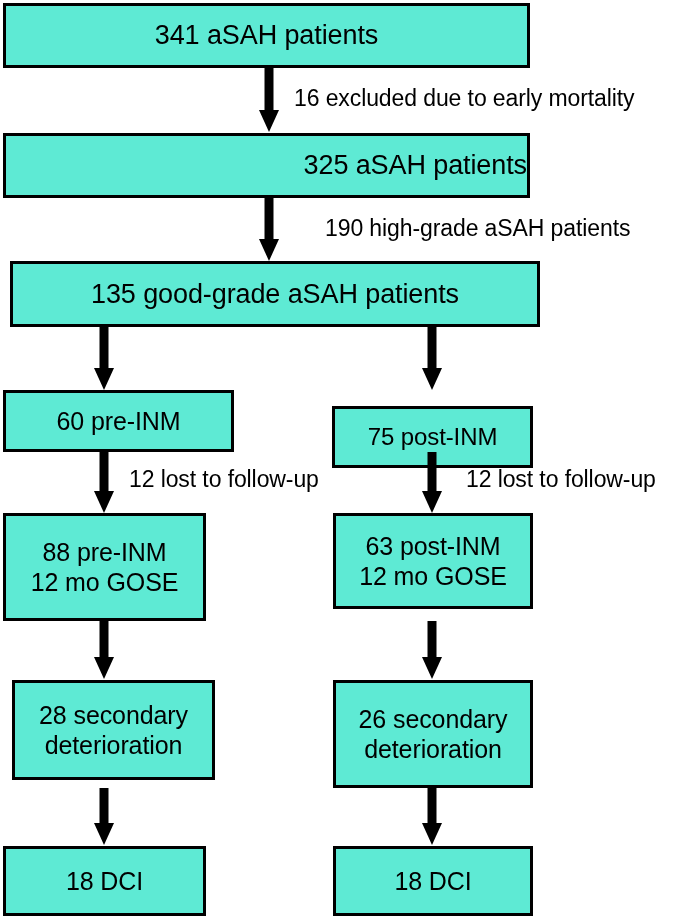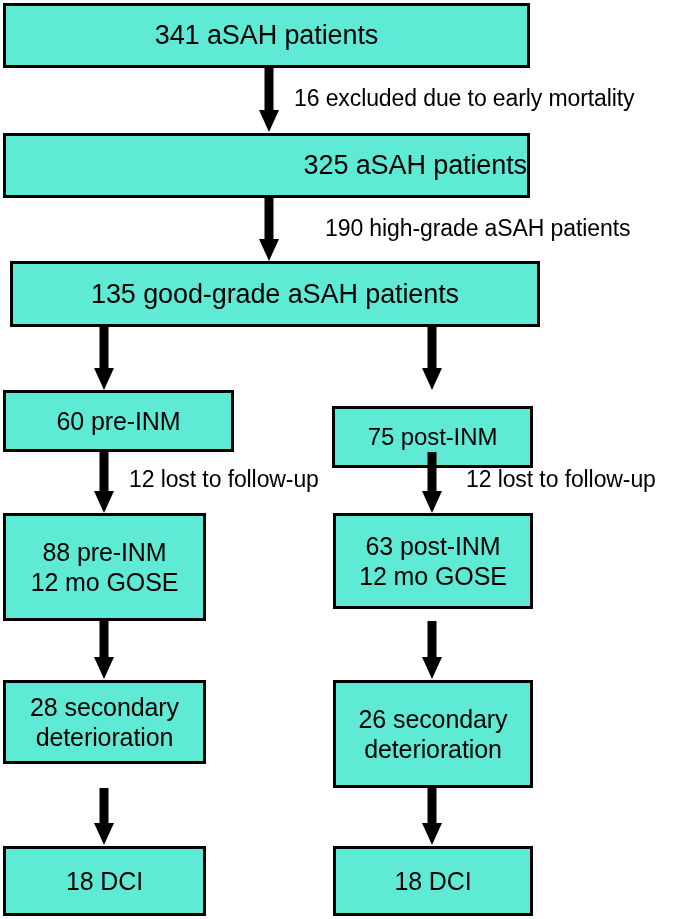--- a/index.html
+++ b/index.html
@@ -154,21 +154,21 @@
     </svg>
   </div>
 
   <div class="arrow" style="left:421px; top:621px; width:22px; height:59px;">
     <svg width="22" height="59" viewBox="0 0 22 59">
       <line x1="11" y1="0" x2="11" y2="41" stroke="#000000" stroke-width="9"></line>
       <polygon points="11,58 1,36 21,36" fill="#000000"></polygon>
     </svg>
   </div>
 
-  <div class="node" style="left:3px; top:680px; width:203px; height:84px; font-size:25px;justify-content:center;">
+  <div class="node" style="left:12px; top:680px; width:203px; height:100px; font-size:25px;justify-content:center;">
     <span class="node-text">28 secondary
 deterioration</span>
   </div>
 
   <div class="node" style="left:333px; top:680px; width:200px; height:108px; font-size:25px;">
     <span class="node-text">26 secondary
 deterioration</span>
   </div>
 
   <div class="arrow" style="left:93px; top:788px; width:22px; height:58px;">

